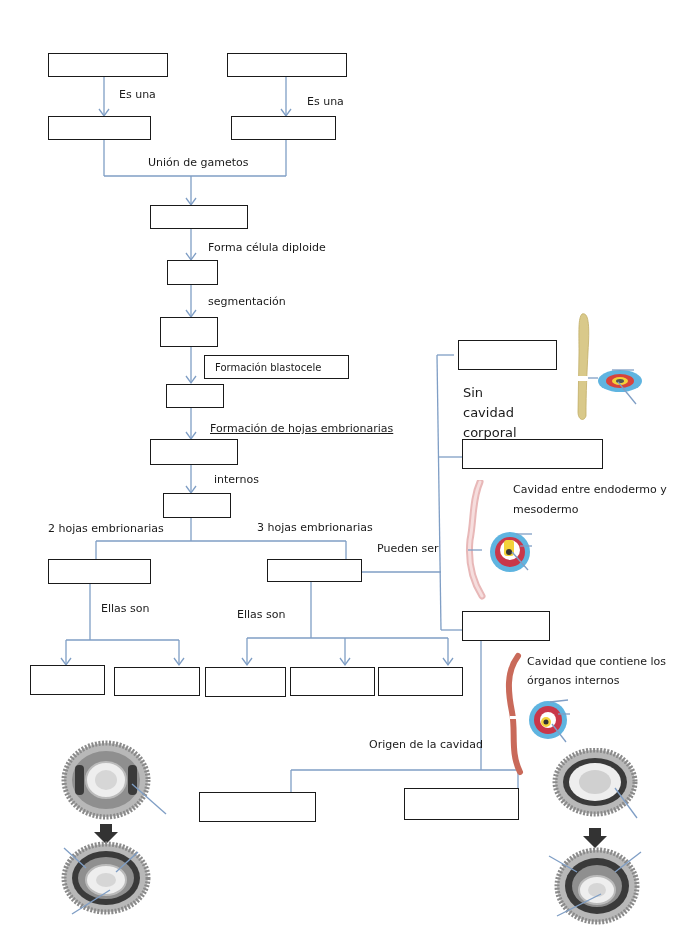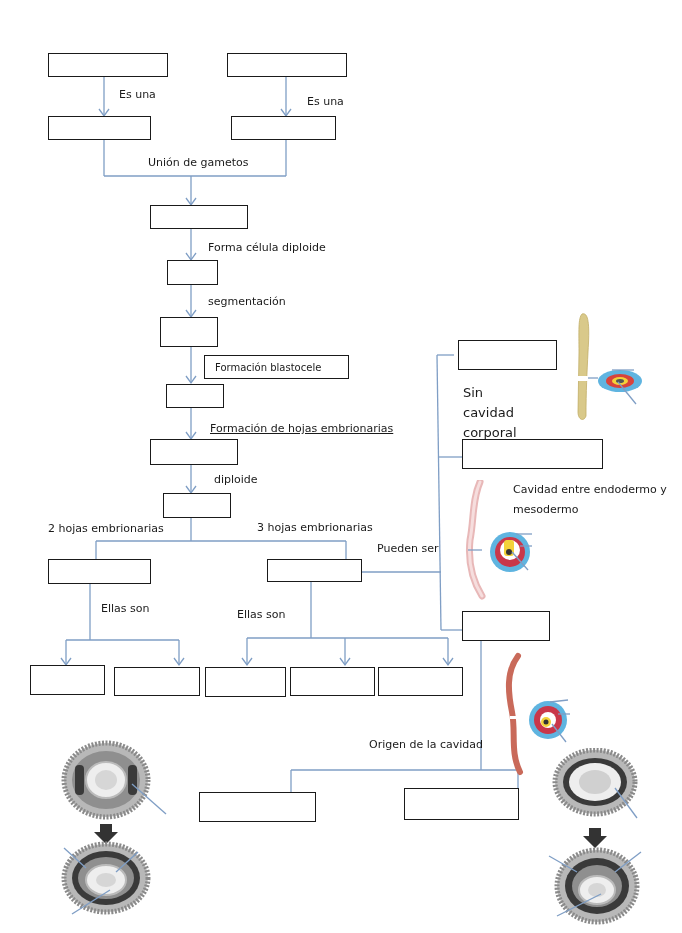--- a/index.html
+++ b/index.html
@@ -145,28 +145,29 @@
   <div class="box" style="left:404px;top:788px;width:115px;height:32px;">
       <span class="box-text"></span>
     </div>
 
   <div class="lbl" style="left:119px;top:88px;">Es una</div>
   <div class="lbl" style="left:307px;top:95px;">Es una</div>
   <div class="lbl" style="left:148px;top:156px;">Unión de gametos</div>
   <div class="lbl" style="left:208px;top:241px;">Forma célula diploide</div>
   <div class="lbl" style="left:208px;top:295px;">segmentación</div>
   <div class="lbl" style="left:210px;top:422px;text-decoration:underline;">Formación de hojas embrionarias</div>
-  <div class="lbl" style="left:214px;top:473px;">diploide</div>
+  <div class="lbl" style="left:214px;top:473px;">internos</div>
   <div class="lbl" style="left:48px;top:522px;">2 hojas embrionarias</div>
   <div class="lbl" style="left:257px;top:521px;">3 hojas embrionarias</div>
   <div class="lbl" style="left:101px;top:602px;">Ellas son</div>
   <div class="lbl" style="left:237px;top:608px;">Ellas son</div>
   <div class="lbl" style="left:377px;top:542px;">Pueden ser</div>
   <div class="lbl lbl2" style="left:463px;top:383px;width:70px;font-size:13px;">Sin cavidad corporal</div>
   <div class="lbl lbl2" style="left:513px;top:480px;width:170px;font-size:11px;">Cavidad entre endodermo y mesodermo</div>
+  <div class="lbl lbl2" style="left:527px;top:652px;width:150px;font-size:11px;line-height:19px;">Cavidad que contiene los órganos internos</div>
   <div class="lbl" style="left:369px;top:738px;">Origen de la cavidad</div>
 
   <svg width="90" height="110" style="position:absolute;left:560px;top:312px;">
     <path d="M22,2 C28,0 30,10 28,40 C27,60 26,80 26,104 C24,110 18,108 18,100 C18,80 19,60 19,40 C19,20 18,6 22,2 Z" fill="#d9c98a" stroke="#c2ad66" stroke-width="0.8"></path>
     <rect x="14" y="64" width="20" height="5" fill="#ffffff"></rect>
     <line x1="28" y1="66" x2="38" y2="66" stroke="#888" stroke-width="0.8"></line>
     <ellipse cx="60" cy="69" rx="22" ry="11" fill="#5fb4e0"></ellipse>
     <ellipse cx="60" cy="69" rx="14" ry="7" fill="#d8433c"></ellipse>
     <ellipse cx="60" cy="69" rx="8" ry="4" fill="#f3d23a"></ellipse>
     <ellipse cx="60" cy="69" rx="4" ry="2" fill="#555"></ellipse>

